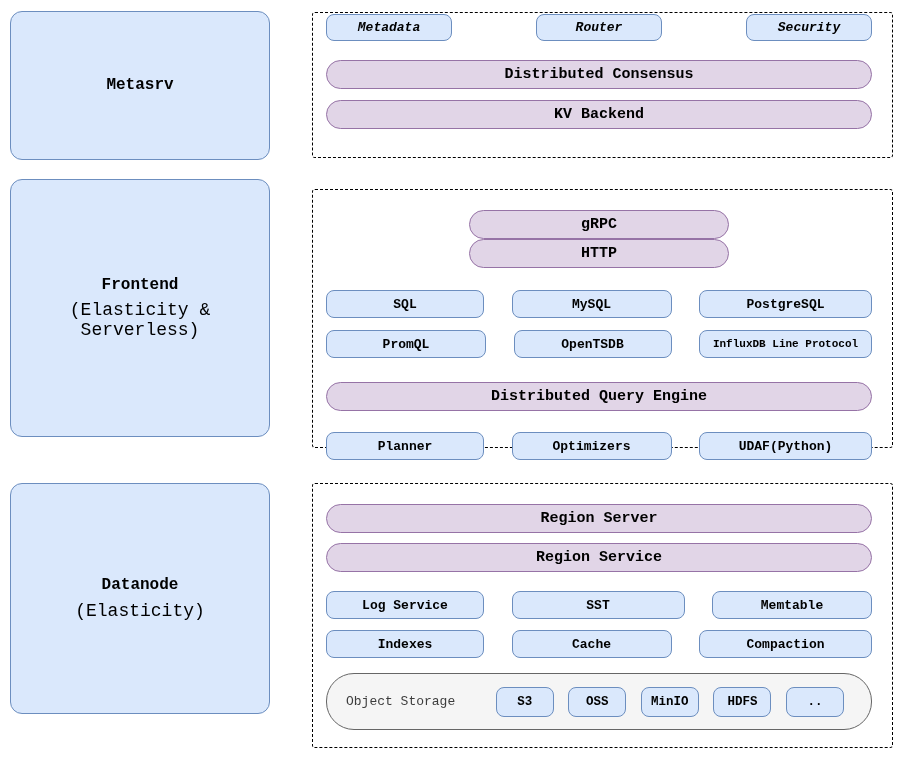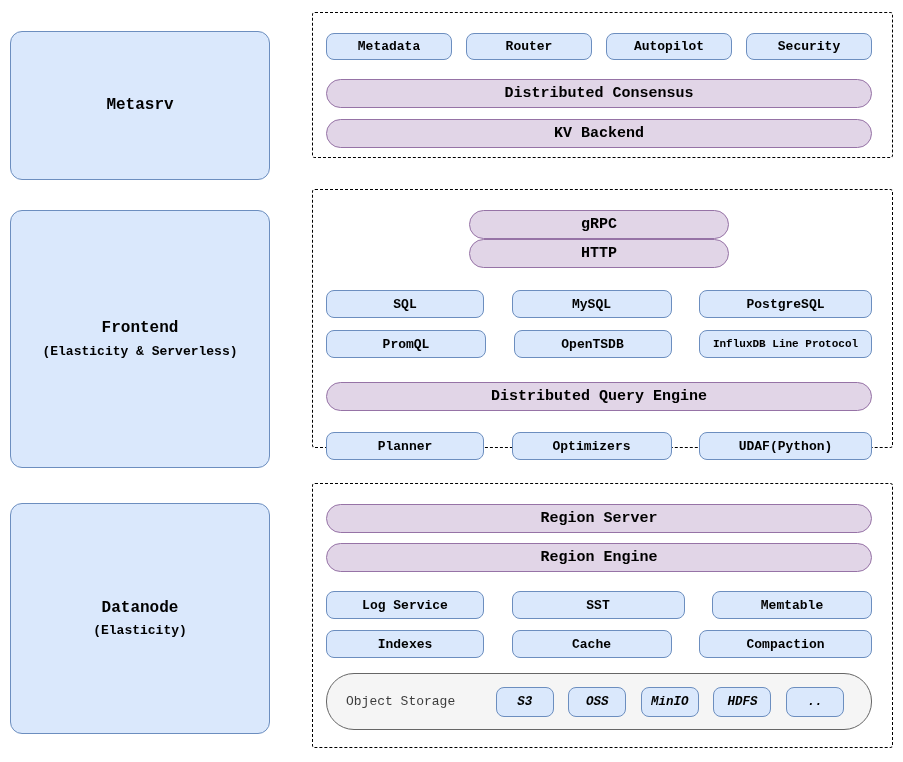--- a/index.html
+++ b/index.html
@@ -17,27 +17,26 @@
   }
   .canvas{position:relative;width:903px;height:762px;overflow:hidden;}
 
   
   .big-box{
     position:absolute;left:10px;width:260px;
     background:var(--box-fill);border:1px solid var(--box-border);
     border-radius:12px;
     display:flex;flex-direction:column;justify-content:center;align-items:center;
     text-align:center;
-    margin-top:20px;
   }
   .bb1{top:11px;height:149px;}
-  .bb2{top:190px;height:258px;}
+  .bb2{top:179px;height:258px;}
   .bb3{top:483px;height:231px;}
   .bb-title{font-weight:bold;font-size:16px;line-height:1.2;}
-  .bb-sub{font-weight:bold;font-size:13px;margin-top:5px;}
+  .bb-sub{font-weight:normal;font-size:18px;margin-top:5px;}
 
   
   .group{
     position:absolute;left:312px;width:581px;
     border:1px dashed #000000;border-radius:3px;
     padding:0 20px 0 13px;background:#ffffff;
   }
   .g1{top:12px;height:146px;}
   .g2{top:189px;height:259px;}
   .g3{top:483px;height:265px;}
@@ -55,41 +54,41 @@
   .small-text{font-size:11px;}
 
   .pill{
     background:var(--pill-fill);border:1px solid var(--pill-border);
     border-radius:15px;height:29px;
     display:flex;align-items:center;justify-content:center;
     font-weight:bold;font-size:15px;white-space:nowrap;
   }
   .half{width:260px;}
 
-  .mt10{margin-top:10px;} .mt11{margin-top:11px;} .mt12{margin-top:12px;} .mt16{margin-top:20px;} .mt19{margin-top:19px;}
+  .mt10{margin-top:10px;} .mt11{margin-top:11px;} .mt12{margin-top:12px;} .mt16{margin-top:1px;font-style:italic;} .mt19{margin-top:19px;}
   .mt20{margin-top:20px;flex-direction:column;} .mt21{margin-top:21px;} .mt22{margin-top:22px;}
   .mt24{margin-top:24px;}
 
   
   .storage{
     margin-top:15px;height:57px;
     background:var(--storage-fill);border:1px solid var(--storage-border);
     border-radius:28px;
     display:flex;align-items:center;justify-content:space-between;
     padding:0 27px 0 19px;
   }
   .storage-label{
     font-size:13px;color:var(--storage-label);font-weight:normal;
     margin-right:26px;white-space:nowrap;
   }
   .mini{
     background:var(--box-fill);border:1px solid var(--box-border);
     border-radius:8px;width:58px;height:30px;
     display:flex;align-items:center;justify-content:center;
-    font-weight:bold;font-size:12.5px;font-style:italic;
+    font-weight:bold;font-size:12.5px;
   }
 </style>
 </head>
 <body>
 
 <div class="canvas">
 
   <div class="big-box bb1">
     <div class="bb-title">Metasrv</div>
   </div>
@@ -101,21 +100,20 @@
 
   <div class="big-box bb3">
     <div class="bb-title">Datanode</div>
     <div class="bb-sub">(Elasticity)</div>
   </div>
 
   <div class="group g1">
     <div class="row mt16">
       <div class="box w4">Metadata</div>
       <div class="box w4">Router</div>
-      <div class="box w4">Autopilot</div>
       <div class="box w4">Security</div>
     </div>
     <div class="pill mt19">Distributed Consensus</div>
     <div class="pill mt11">KV Backend</div>
   </div>
 
   <div class="group g2">
     <div class="row mt20">
       <div class="pill half">gRPC</div>
       <div class="pill half">HTTP</div>
@@ -133,21 +131,21 @@
     <div class="pill mt24">Distributed Query Engine</div>
     <div class="row mt21">
       <div class="box c1">Planner</div>
       <div class="box c2">Optimizers</div>
       <div class="box c3">UDAF(Python)</div>
     </div>
   </div>
 
   <div class="group g3">
     <div class="pill mt20">Region Server</div>
-    <div class="pill mt10">Region Engine</div>
+    <div class="pill mt10">Region Service</div>
     <div class="row mt19">
       <div class="box c1">Log Service</div>
       <div class="box c3">SST</div>
       <div class="box c2">Memtable</div>
     </div>
     <div class="row mt11">
       <div class="box c1">Indexes</div>
       <div class="box c2">Cache</div>
       <div class="box c3">Compaction</div>
     </div>

